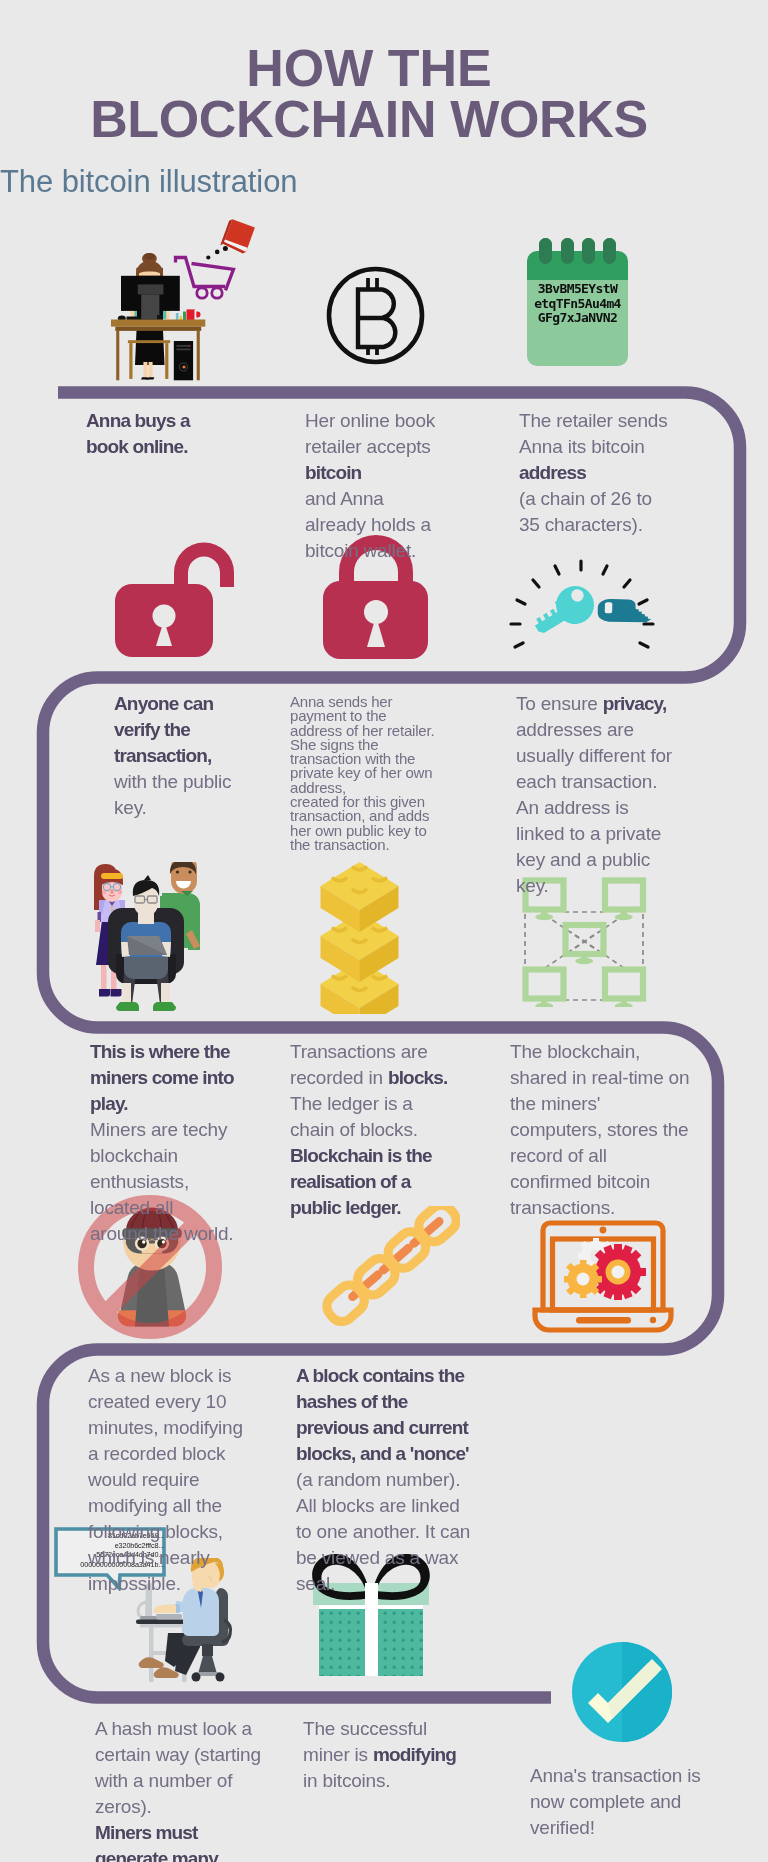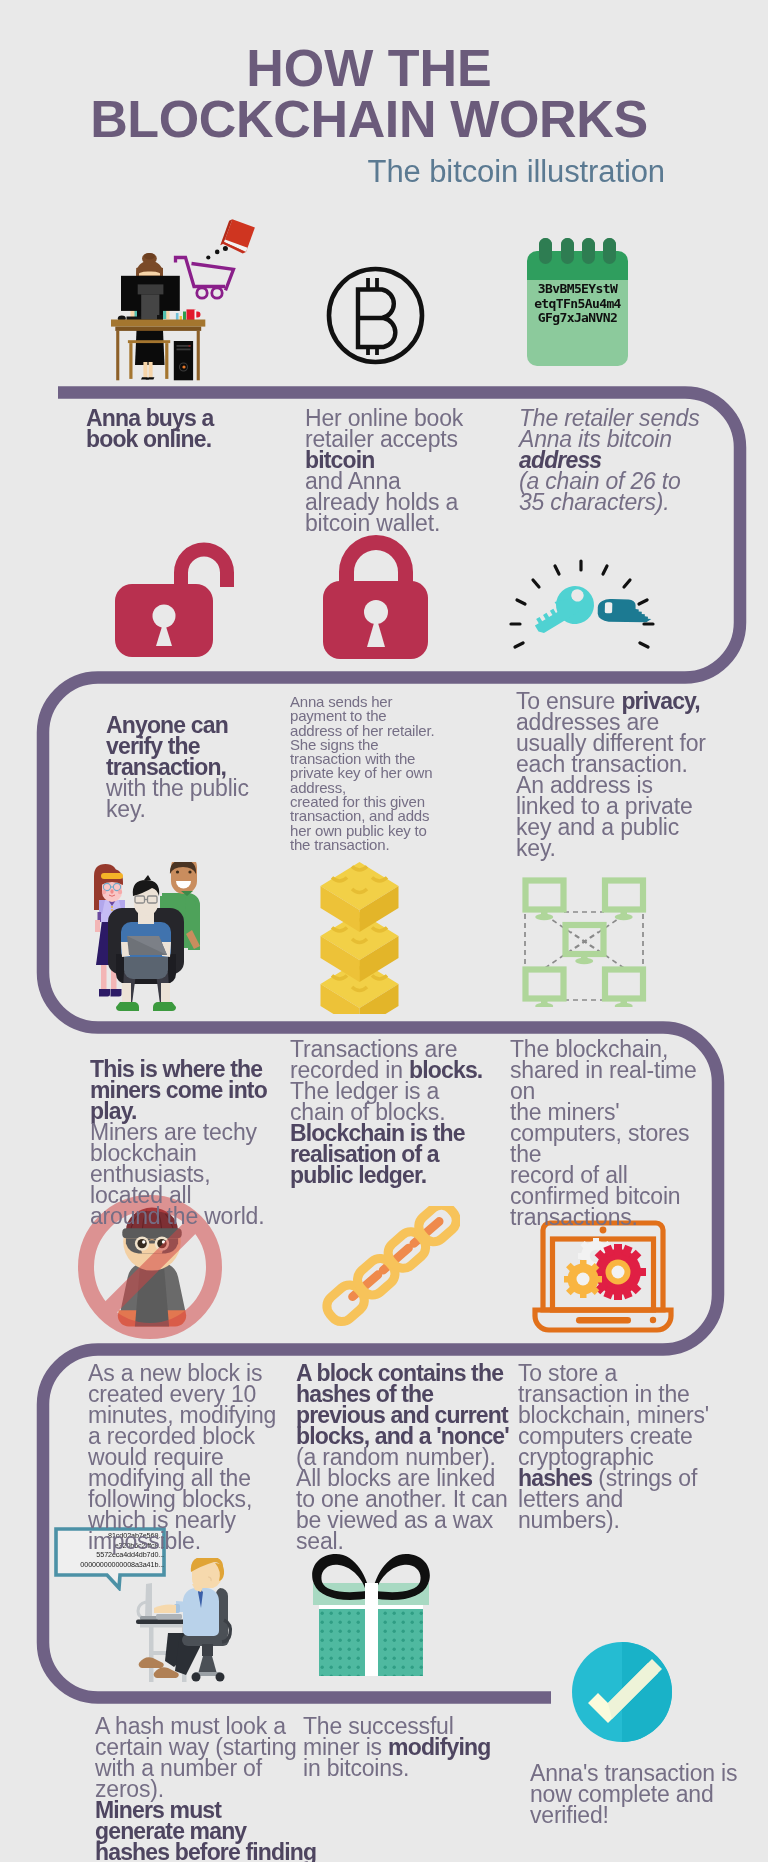--- a/index.html
+++ b/index.html
@@ -2,34 +2,34 @@
 <html><head>
 <meta charset="utf-8">
 <style>
   html,body{margin:0;padding:0;}
   body{width:768px;height:1862px;background:#e9e9e9;
        font-family:"Liberation Sans",sans-serif;overflow:hidden;position:relative;}
   #stage{position:absolute;left:0;top:0;width:768px;height:1862px;overflow:hidden;}
   .abs{position:absolute;}
   .ttl{font-weight:bold;color:#6b5b7b;letter-spacing:0.5px;}
   .sub{color:#5b7a92;font-weight:400;}
-  .tb{font-size:23px;line-height:21px;color:#756e85;white-space:pre-wrap;letter-spacing:-0.2px;}
+  .tb{font-size:19px;line-height:26px;color:#756e85;white-space:pre-wrap;letter-spacing:-0.2px;}
   .tb b{color:#4e4560;font-weight:bold;letter-spacing:-0.85px;}
   .tsm{font-size:15px;line-height:14.3px;}
   .hashtxt{font-family:"Liberation Sans",sans-serif;font-size:7.2px;line-height:9.6px;color:#222;letter-spacing:-0.1px;}
   .addr{font-family:"DejaVu Sans Mono",monospace;font-size:13px;line-height:14.5px;font-weight:bold;color:#101010;letter-spacing:-0.6px;}
 </style>
 </head>
 <body>
 
 <div id="stage">
 
   <div class="abs ttl" style="left:0;top:42px;width:738px;text-align:center;font-size:52px;line-height:52px;letter-spacing:0px;">HOW THE</div>
   <div class="abs ttl" style="left:0;top:93px;width:738px;text-align:center;font-size:52px;line-height:52px;letter-spacing:-0.35px;">BLOCKCHAIN WORKS</div>
-  <div class="abs sub" style="left:0;top:153px;width:665px;text-align:right;font-size:31px;line-height:38px;letter-spacing:-0.1px;">The bitcoin illustration</div>
+  <div class="abs sub" style="left:0;top:163px;width:665px;font-size:31px;line-height:38px;letter-spacing:-0.1px;">The bitcoin illustration</div>
 
   <svg class="abs" style="left:105px;top:210px;" width="165" height="175" viewBox="0 0 165 175">
 
     <g transform="translate(125 8.5) rotate(20)">
       <path d="M2.5 0 h24 v26 h-24 z" fill="#cf3520"></path>
       <path d="M0 2.5 l2.5 -2.5 v26 l-2.5 2.5 z" fill="#b32a18"></path>
       <path d="M2.5 21.5 h24 v4.5 l-24 -1.8 z" fill="#f2f2f2"></path>
       <path d="M0 26 l2.5 -1.8 l24 1.8 l-2.5 2.6 z" fill="#c32f1d"></path>
     </g>
 
@@ -555,27 +555,27 @@
   </svg>
 
   <div class="abs tb" style="left:86px;top:408px;width:210px;"><b>Anna buys a
 book online.</b></div>
   <div class="abs tb" style="left:305px;top:408px;width:215px;"><span>Her online book
 retailer accepts
 </span><b>bitcoin</b><span>
 and Anna
 already holds a
 bitcoin wallet.</span></div>
-  <div class="abs tb" style="left:519px;top:408px;width:230px;font-style:italic;"><span>The retailer sends
+  <div class="abs tb" style="left:519px;top:408px;width:230px;"><span>The retailer sends
 Anna its bitcoin
 </span><b>address</b><span>
 (a chain of 26 to
 35 characters).</span></div>
 
-  <div class="abs tb" style="left:106px;top:691px;width:210px;margin-top:24px;"><b>Anyone can
+  <div class="abs tb" style="left:114px;top:691px;width:210px;"><b>Anyone can
 verify the
 transaction,</b><span>
 with the public
 key.</span></div>
   <div class="abs tb tsm" style="left:290px;top:695px;width:220px;"><span>Anna sends her
 payment to the
 address of her retailer.
 She signs the
 transaction with the
 private key of her own
@@ -586,21 +586,21 @@
 the transaction.</span></div>
   <div class="abs tb" style="left:516px;top:691px;width:235px;"><span>To ensure </span><b>privacy,</b><span>
 addresses are
 usually different for
 each transaction.
 An address is
 linked to a private
 key and a public
 key.</span></div>
 
-  <div class="abs tb" style="left:90px;top:1039px;width:200px;margin-top:20px;"><b>This is where the
+  <div class="abs tb" style="left:90px;top:1039px;width:200px;"><b>This is where the
 miners come into
 play.</b><span>
 Miners are techy
 blockchain
 enthusiasts,
 located all
 around the world.</span></div>
   <div class="abs tb" style="left:290px;top:1039px;width:200px;"><span>Transactions are
 recorded in </span><b>blocks.</b><span>
 The ledger is a
@@ -627,28 +627,20 @@
 impossible.</span></div>
   <div class="abs tb" style="left:296px;top:1363px;width:230px;"><b>A block contains the
 hashes of the
 previous and current
 blocks, and a 'nonce'</b><span>
 (a random number).
 All blocks are linked
 to one another. It can
 be viewed as a wax
 seal.</span></div>
-  <div class="abs tb" style="left:518px;top:1363px;width:230px;"><span>To store a
-transaction in the
-blockchain, miners'
-computers create
-cryptographic
-</span><b>hashes</b><span> (strings of
-letters and
-numbers).</span></div>
 
   <div class="abs tb" style="left:95px;top:1716px;width:235px;"><span>A hash must look a
 certain way (starting
 with a number of
 zeros).
 </span><b>Miners must
 generate many
 hashes before finding
 a successful one.</b></div>
   <div class="abs tb" style="left:303px;top:1716px;width:215px;"><span>The successful

